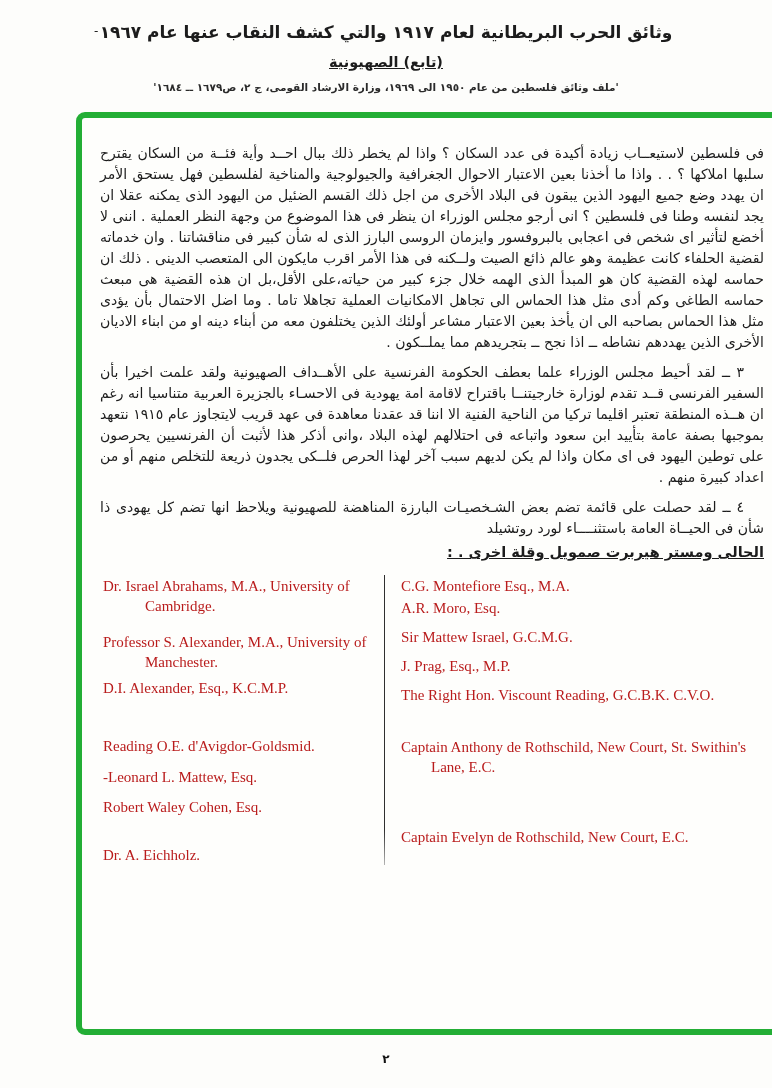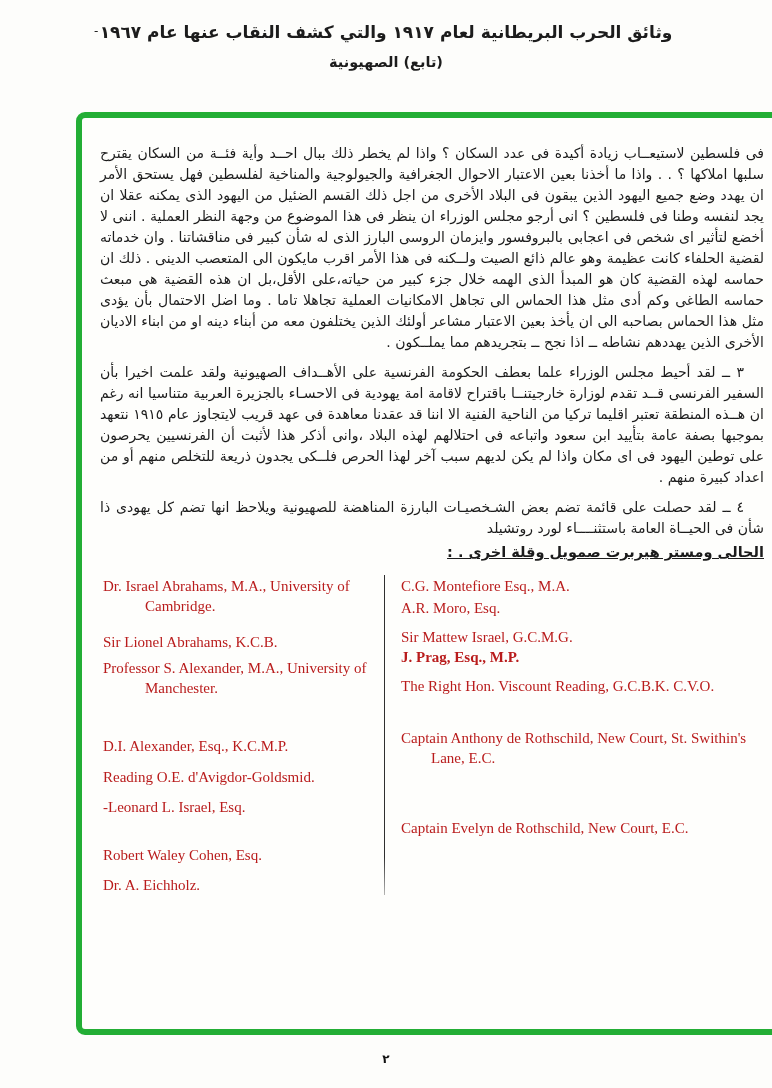--- a/index.html
+++ b/index.html
@@ -8,21 +8,21 @@
     background:#fdfdfb;
     font-family:"DejaVu Sans", sans-serif;
     color:#1c1c1c;
     position:relative;
     overflow:hidden;
   }
   .page{position:relative;width:772px;height:1088px;}
   .stray-mark{position:absolute;left:94px;top:24px;font-size:12px;color:#222;}
   .header{padding-top:22px;text-align:center;direction:rtl;}
   .header .title{font-size:17px;font-weight:bold;letter-spacing:.2px;}
-  .header .subtitle{margin-top:12px;font-size:14.5px;font-weight:bold;}
+  .header .subtitle{margin-top:12px;font-size:14.5px;font-weight:bold;text-decoration:underline;}
   .header .source{margin-top:11px;font-size:10.5px;font-weight:bold;color:#2a2a2a;}
   .green-box{
     position:absolute;left:76px;top:112px;width:712px;height:923px;
     border:6px solid #23ae35;border-radius:9px;
     box-sizing:border-box;
     padding:25px 15px 0 15px;
     background:#fefefc;
     overflow:hidden;
   }
   .arabic-text{direction:rtl;text-align:justify;font-size:14px;line-height:21px;}
@@ -42,68 +42,68 @@
   .col-left .entry:nth-of-type(2){margin-top:16px;}
   .col-left .entry:nth-of-type(3){margin-top:6px;}
   .col-left .entry:nth-of-type(4){margin-top:38px;}
   .col-left .entry:nth-of-type(5){margin-top:11px;}
   .col-left .entry:nth-of-type(6){margin-top:10px;}
   .col-left .entry:nth-of-type(7){margin-top:28px;}
   .col-left .entry:nth-of-type(8){margin-top:10px;}
   .col-right .entry{padding-left:30px;text-indent:-30px;}
   .col-right .entry:nth-of-type(2){margin-top:2px;}
   .col-right .entry:nth-of-type(3){margin-top:9px;}
-  .col-right .entry:nth-of-type(4){font-weight:bold;}
+  .col-right .entry:nth-of-type(4){margin-top:9px;}
   .col-right .entry:nth-of-type(5){margin-top:9px;}
   .col-right .entry:nth-of-type(6){margin-top:32px;}
   .col-right .entry:nth-of-type(7){margin-top:50px;}
   .page-number{
     position:absolute;left:0;right:0;bottom:22px;
     text-align:center;font-size:12px;font-weight:bold;color:#111;
   }
 </style>
 </head>
 <body>
 
 <div class="page">
 
   <span class="stray-mark">-</span>
 
   <div class="header">
     <div class="title">وثائق الحرب البريطانية لعام ١٩١٧ والتي كشف النقاب عنها عام ١٩٦٧</div>
     <div class="subtitle">(تابع) الصهيونية</div>
+    <div class="source">'ملف وثائق فلسطين من عام ١٩٥٠ الى ١٩٦٩، وزارة الارشاد القومى، ج ٢، ص١٦٧٩ ــ ١٦٨٤'</div>
   </div>
 
   <div class="green-box">
 
     <div class="arabic-text">
 
         <p class="para">فى فلسطين لاستيعــاب زيادة أكيدة فى عدد السكان ؟ واذا لم يخطر ذلك ببال احــد وأية فئــة من السكان يقترح سلبها املاكها ؟ . .  واذا ما أخذنا بعين الاعتبار الاحوال الجغرافية والجيولوجية والمناخية لفلسطين فهل يستحق الأمر ان يهدد وضع جميع اليهود الذين يبقون فى البلاد الأخرى من اجل ذلك القسم الضئيل من اليهود الذى يمكنه عقلا ان يجد لنفسه وطنا فى فلسطين ؟ انى أرجو مجلس الوزراء ان ينظر فى هذا الموضوع من وجهة النظر العملية . اننى لا أخضع لتأثير اى شخص فى اعجابى بالبروفسور وايزمان الروسى البارز الذى له شأن كبير فى مناقشاتنا . وان خدماته لقضية الحلفاء كانت عظيمة وهو عالم ذائع الصيت ولــكنه فى هذا الأمر اقرب مايكون الى المتعصب الدينى . ذلك ان حماسه لهذه القضية كان هو المبدأ الذى الهمه خلال جزء كبير من حياته،على الأقل،بل ان هذه القضية هى مبعث حماسه الطاغى وكم أدى مثل هذا الحماس الى تجاهل الامكانيات العملية تجاهلا تاما . وما اضل الاحتمال بأن يؤدى مثل هذا الحماس بصاحبه الى ان يأخذ بعين الاعتبار مشاعر أولئك الذين يختلفون معه من أبناء دينه او من ابناء الاديان الأخرى الذين يهددهم نشاطه ــ اذا نجح ــ بتجريدهم مما يملــكون .</p>
 
         <p class="para">٣ ــ لقد أحيط مجلس الوزراء علما بعطف الحكومة الفرنسية على الأهــداف الصهيونية ولقد علمت اخيرا بأن السفير الفرنسى قــد تقدم لوزارة خارجيتنــا باقتراح لاقامة امة يهودية فى الاحسـاء بالجزيرة العربية متناسيا انه رغم ان هــذه المنطقة تعتبر اقليما تركيا من الناحية الفنية الا اننا قد عقدنا معاهدة فى عهد قريب لايتجاوز عام ١٩١٥ نتعهد بموجبها بصفة عامة بتأييد ابن سعود واتباعه فى احتلالهم لهذه البلاد ،وانى أذكر هذا لأثبت أن الفرنسيين يحرصون على توطين اليهود فى اى مكان واذا لم يكن لديهم سبب آخر لهذا الحرص فلــكى يجدون ذريعة للتخلص منهم أو من اعداد كبيرة منهم .</p>
 
         <p class="para">٤ ــ لقد حصلت على قائمة تضم بعض الشـخصيـات البارزة المناهضة للصهيونية ويلاحظ انها تضم كل يهودى ذا شأن فى الحيــاة العامة باستثنــــاء لورد روتشيلد</p>
       </div>
 
     <div class="bold-line">الحالى ومستر هيربرت صمويل وقلة اخرى . :</div>
 
     <div class="name-list">
       <div class="col col-left">
 
           <p class="entry">Dr. Israel Abrahams, M.A., University of Cambridge.</p>
 
-          <p class="entry">Sir Lionel Abrahams, K.C.B.</p>
 
           <p class="entry">Professor S. Alexander, M.A., University of Manchester.</p>
 
           <p class="entry">D.I. Alexander, Esq., K.C.M.P.</p>
 
           <p class="entry">Reading O.E. d'Avigdor-Goldsmid.</p>
 
-          <p class="entry">-Leonard L. Israel, Esq.</p>
+          <p class="entry">-Leonard L. Mattew, Esq.</p>
 
           <p class="entry">Robert Waley Cohen, Esq.</p>
 
           <p class="entry">Dr. A. Eichholz.</p>
         </div>
       <div class="divider"></div>
       <div class="col col-right">
 
           <p class="entry">C.G. Montefiore Esq., M.A.</p>
 

